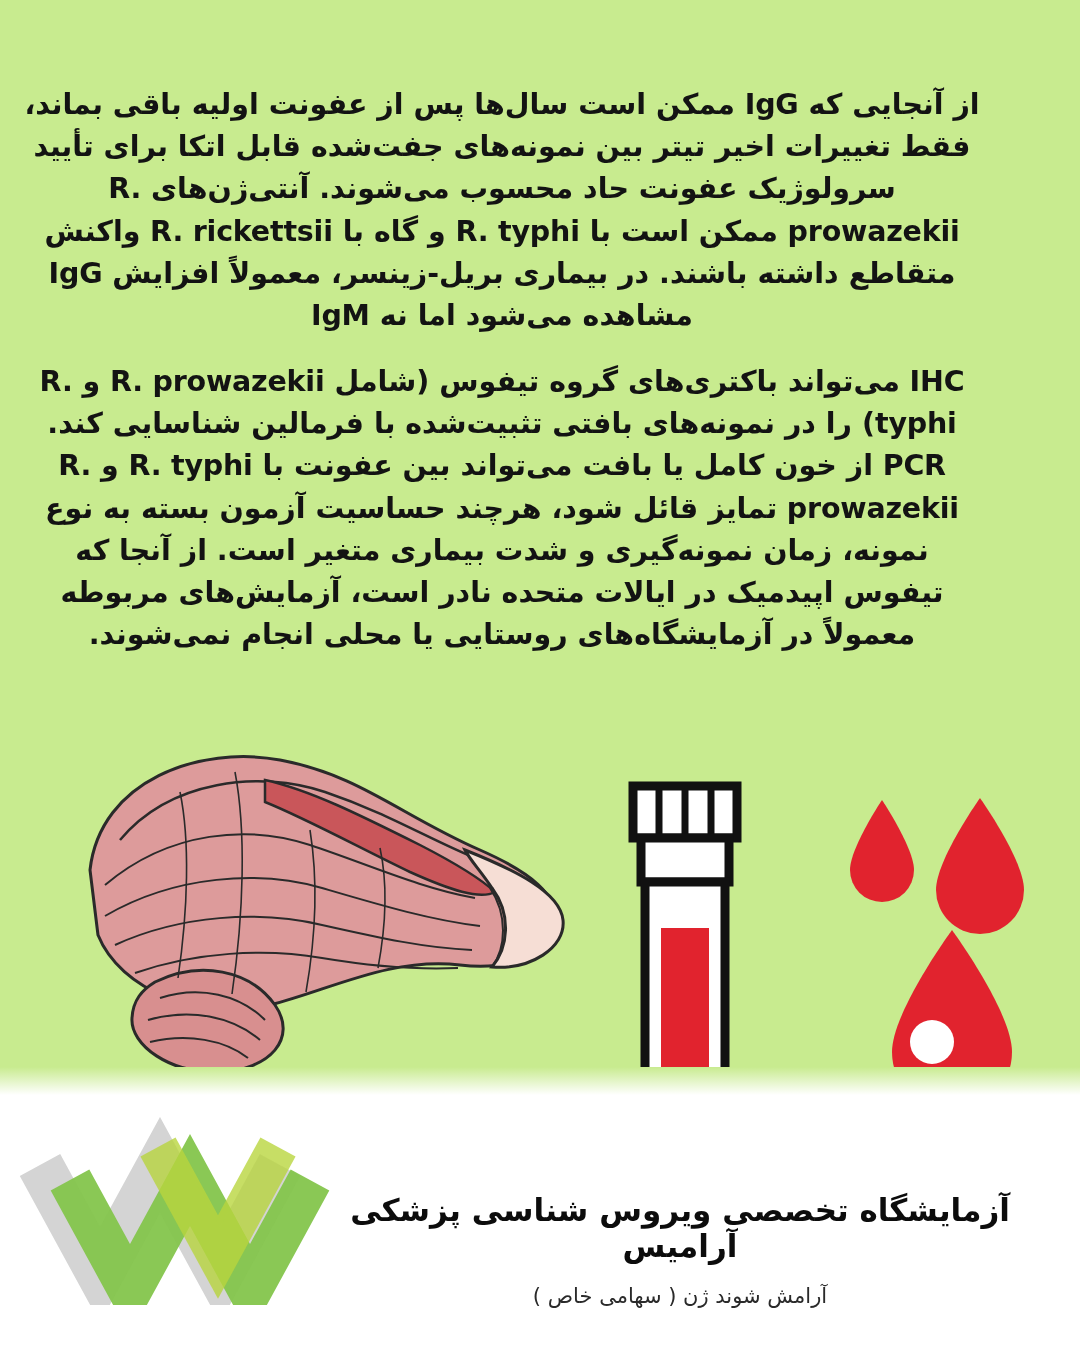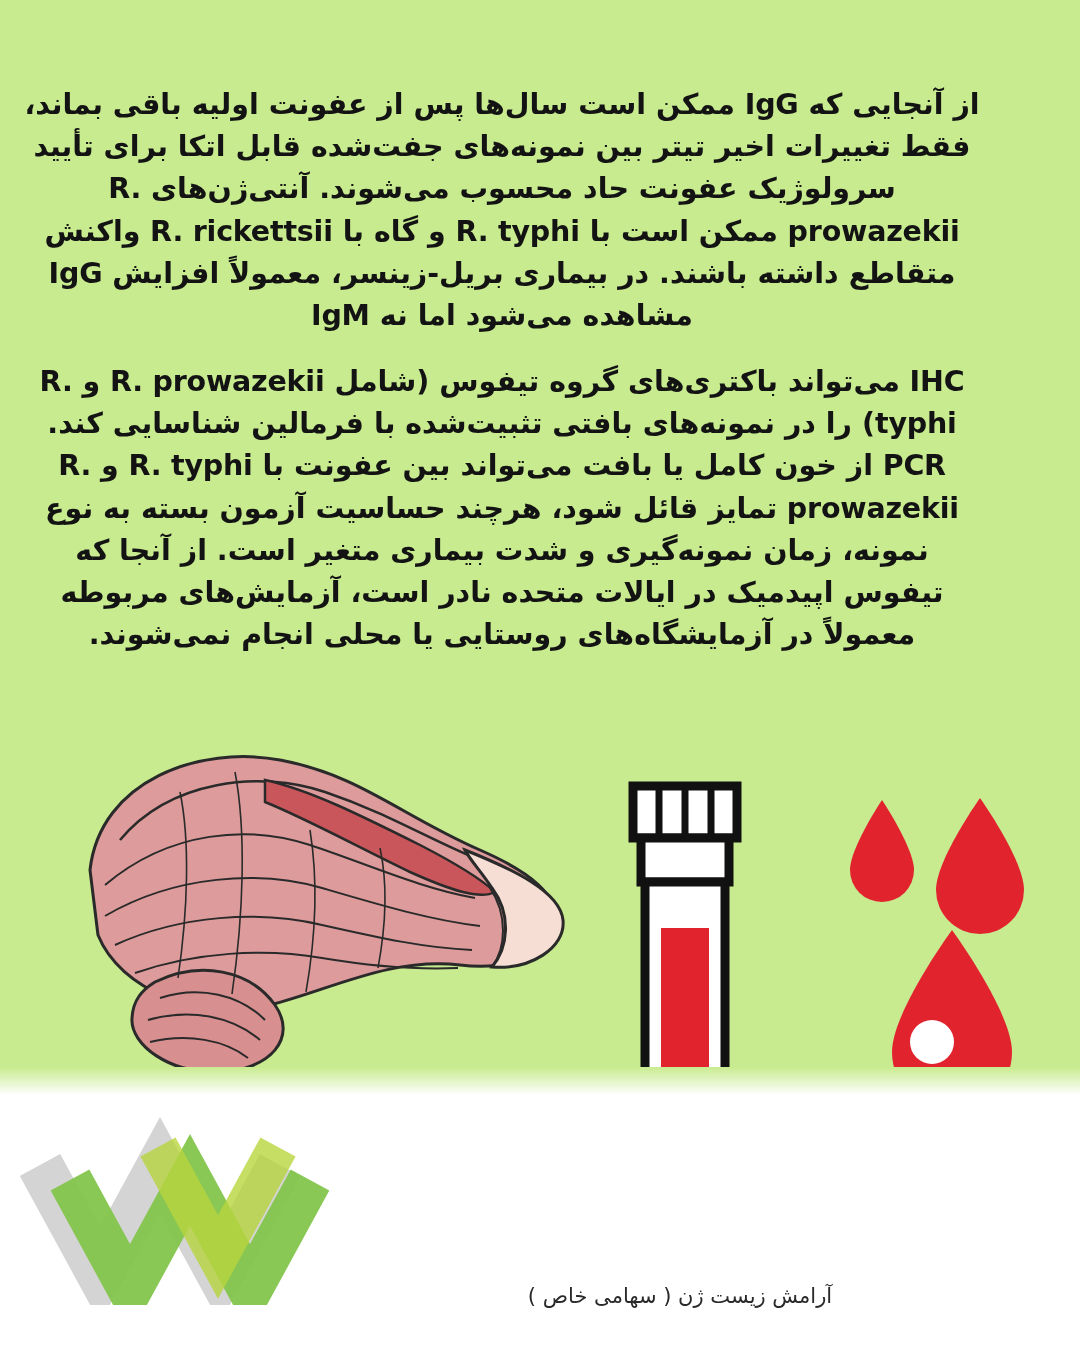--- a/index.html
+++ b/index.html
@@ -209,16 +209,17 @@
   <div class="footer">
     <div class="logo">
       <svg viewBox="0 0 420 200" width="420" height="200">
         <g fill="none" stroke-linecap="butt" stroke-linejoin="miter">
           <path d="M30 60 L90 170 L150 60 L210 170 L270 60" stroke="#c9c9c9" stroke-width="46" opacity="0.85"></path>
           <path d="M60 75 L120 185 L180 75 L240 185 L300 75" stroke="#7dc242" stroke-width="44" opacity="0.95"></path>
           <path d="M148 42 L208 152 L268 42" stroke="#b5d334" stroke-width="40" opacity="0.8"></path>
         </g>
       </svg>
     </div>
-    <div class="brand-sub">آرامش زیست ژن ( سهامی خاص )</div>
+    <div class="brand">آزمایشگاه تخصصی ویروس شناسی پزشکی آرامیس</div>
+    <div class="brand-sub">آرامش شوند ژن ( سهامی خاص )</div>
   </div>
 
 </div>
 
 </body></html>

